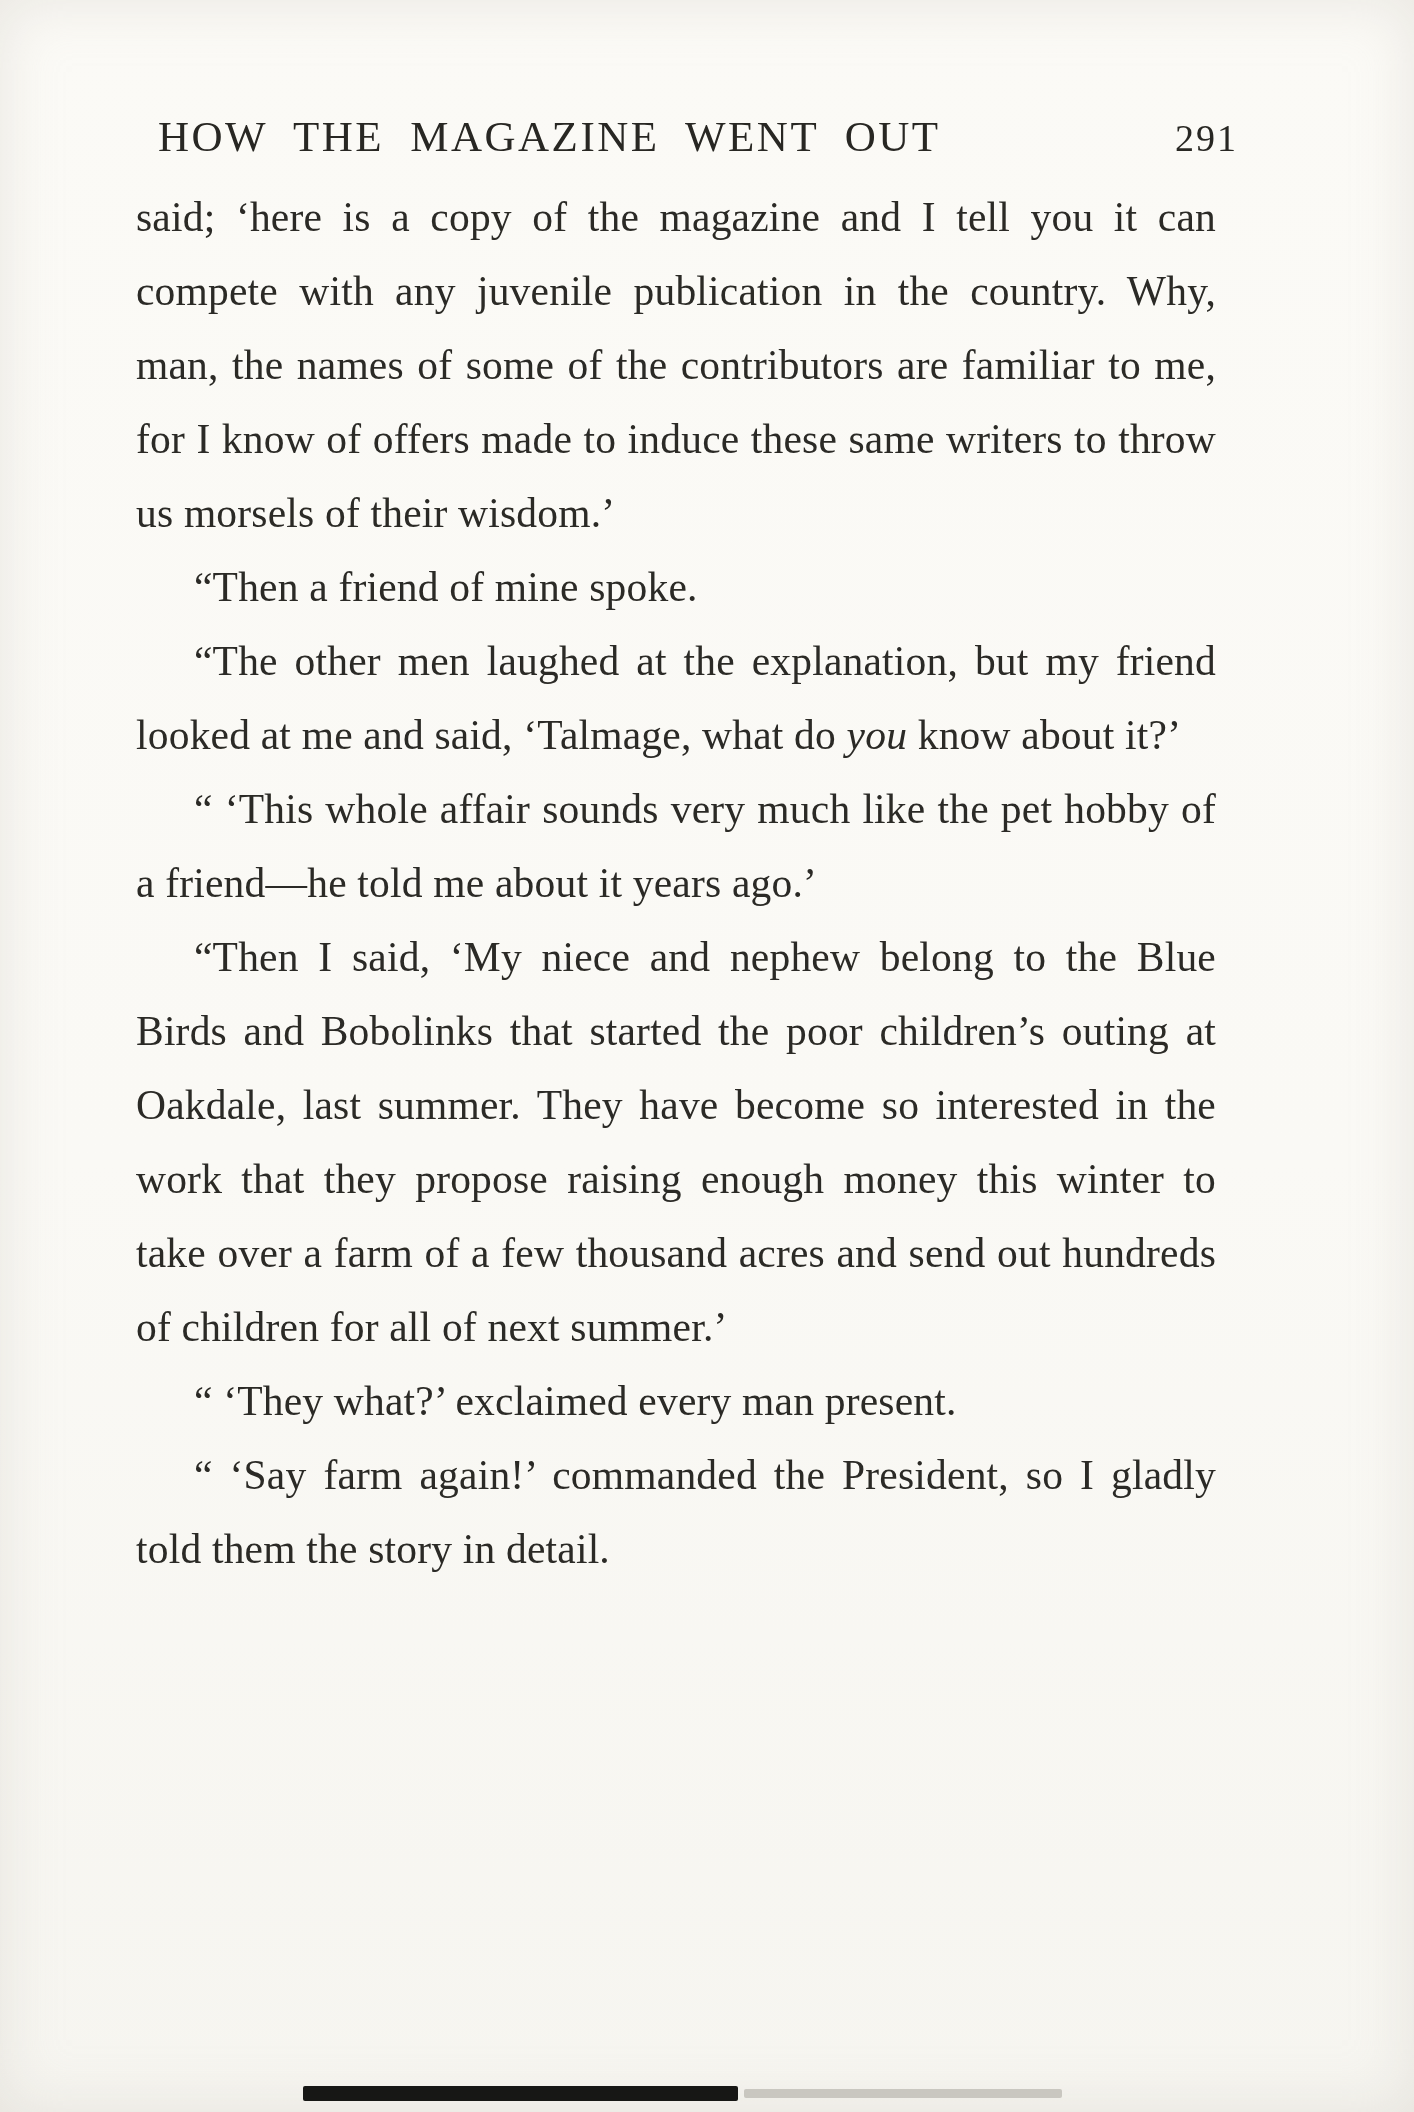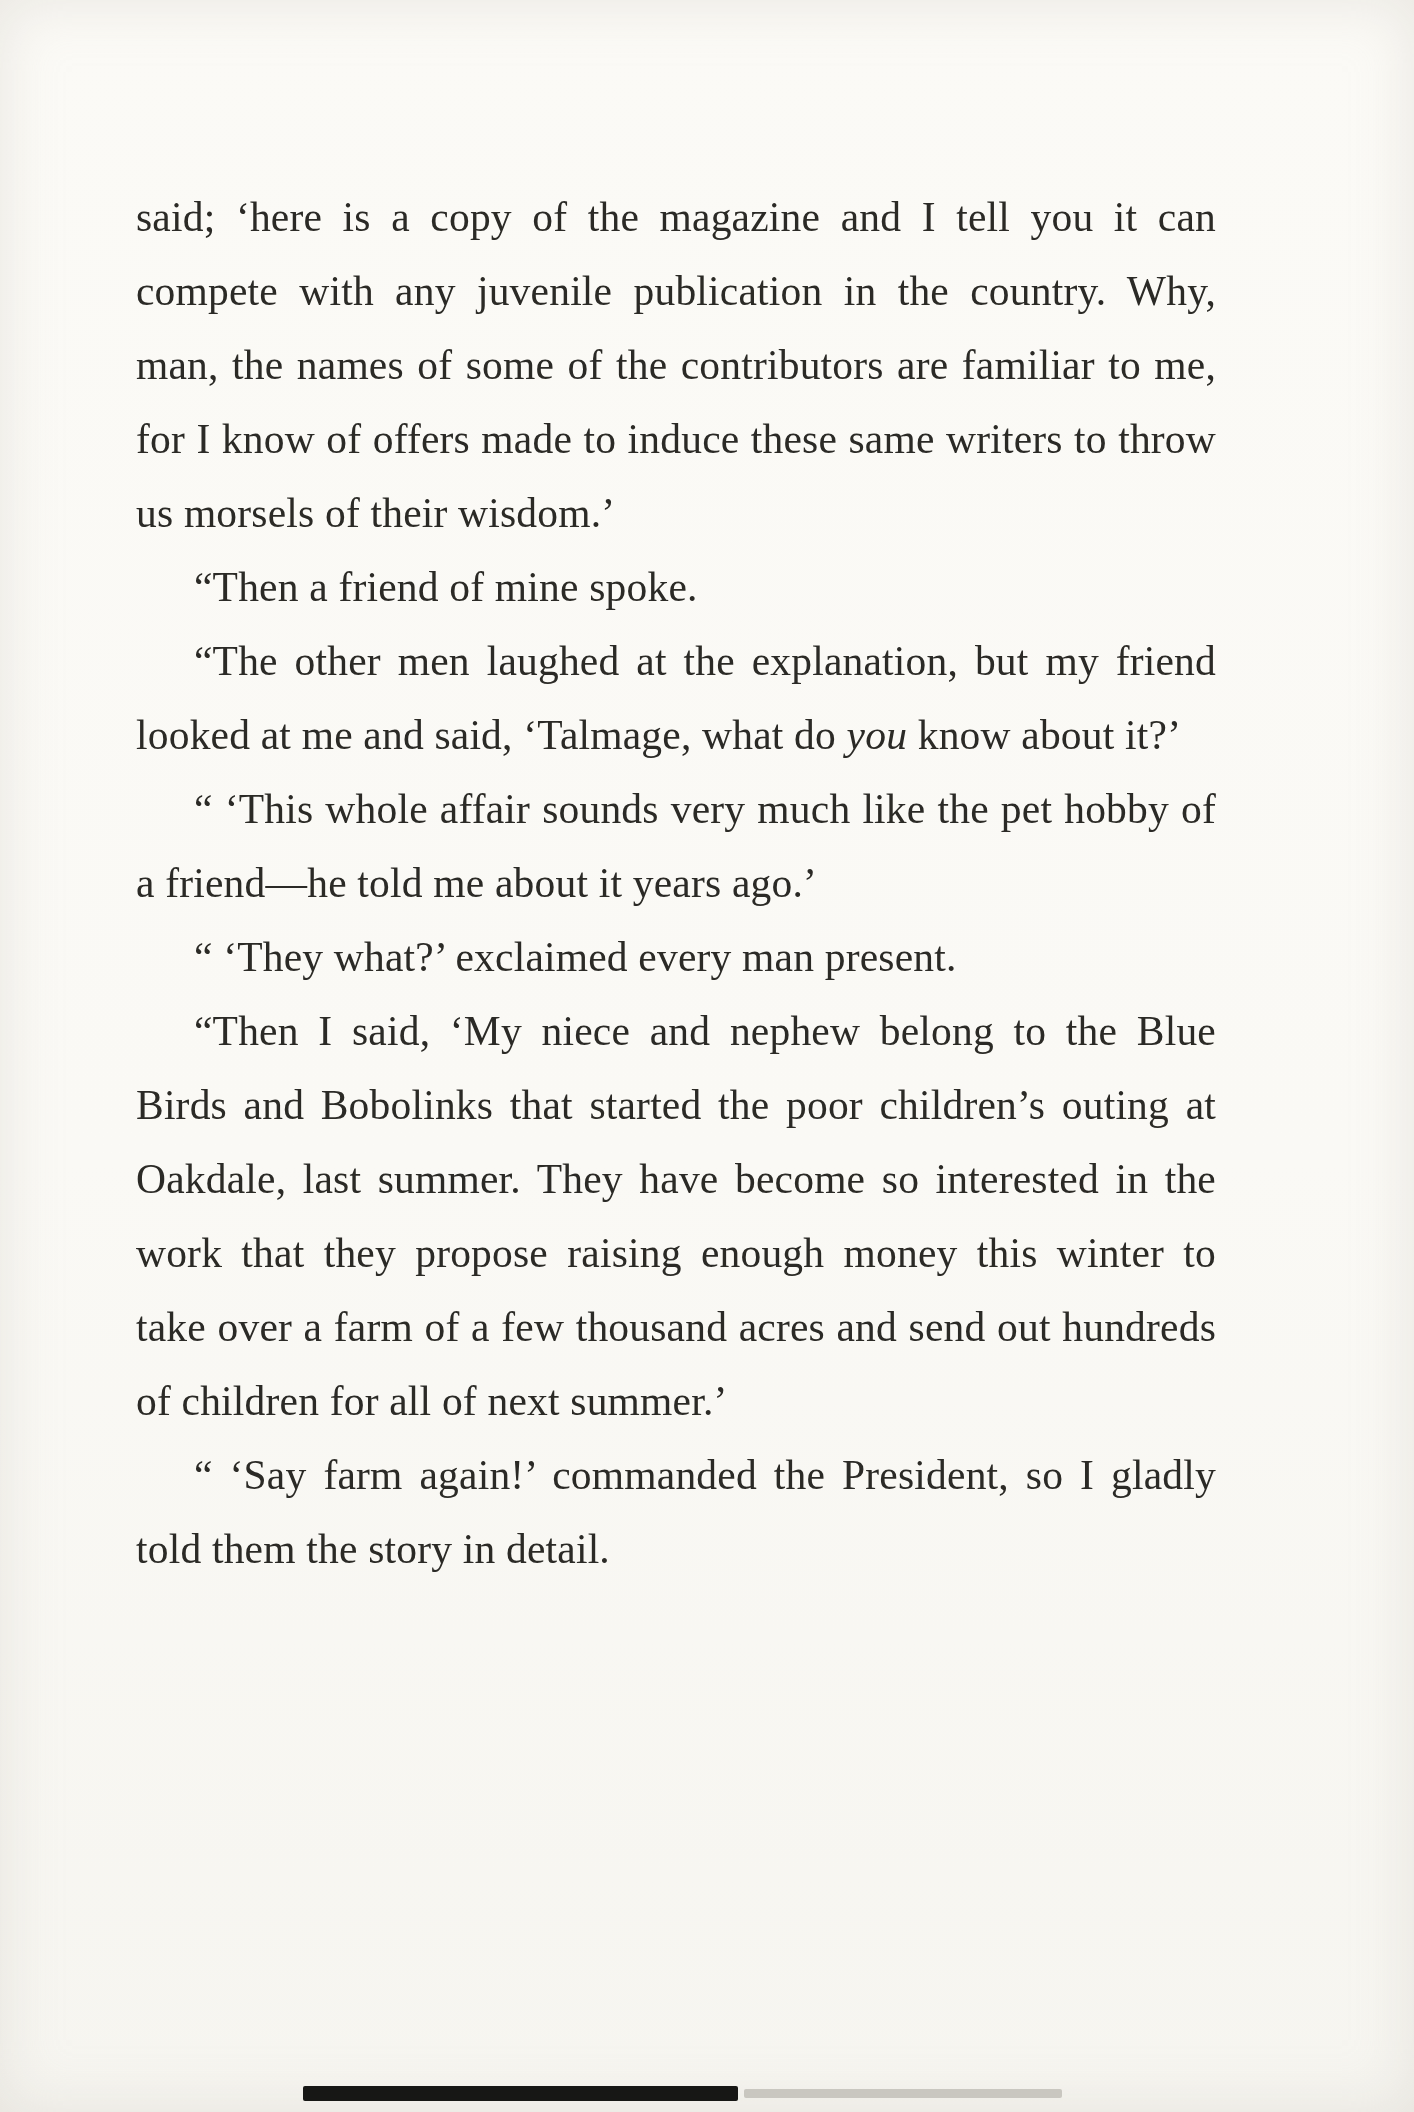--- a/index.html
+++ b/index.html
@@ -80,27 +80,31 @@
     height: 9px;
     background: #c9c7c0;
     border-radius: 2px;
   }
 </style>
 </head>
 <body>
 
 <div class="page">
 
+  <div class="running-header">
+    <span class="running-title">HOW THE MAGAZINE WENT OUT</span>
+    <span class="page-number">291</span>
+  </div>
 
   <div class="text-block">
       <p><span>said; ‘here is a copy of the magazine and I tell you it can compete with any juvenile publication in the country.  Why, man, the names of some of the contributors are familiar to me, for I know of offers made to induce these same writers to throw us morsels of their wisdom.’</span></p>
       <p class="indent"><span>“Then a friend of mine spoke.</span></p>
       <p class="indent"><span>“The other men laughed at the explanation, but my friend looked at me and said, ‘Talmage, what do </span><span class="seg-italic">you</span><span> know about it?’</span></p>
       <p class="indent"><span>“ ‘This whole affair sounds very much like the pet hobby of a friend—he told me about it years ago.’</span></p>
+      <p class="indent"><span>“Then I said, ‘My niece and nephew belong to the Blue Birds and Bobolinks that started the poor children’s outing at Oakdale, last summer. They have become so interested in the work that they propose raising enough money this winter to take over a farm of a few thousand acres and send out hundreds of children for all of next summer.’</span></p>
       <p class="indent"><span>“ ‘They what?’ exclaimed every man present.</span></p>
-      <p class="indent"><span>“Then I said, ‘My niece and nephew belong to the Blue Birds and Bobolinks that started the poor children’s outing at Oakdale, last summer. They have become so interested in the work that they propose raising enough money this winter to take over a farm of a few thousand acres and send out hundreds of children for all of next summer.’</span></p>
       <p class="indent"><span>“ ‘Say farm again!’ commanded the President, so I gladly told them the story in detail.</span></p>
     </div>
 
   <div class="scan-bar-dark"></div>
   <div class="scan-bar-light"></div>
 
 </div>
 
 </body></html>

